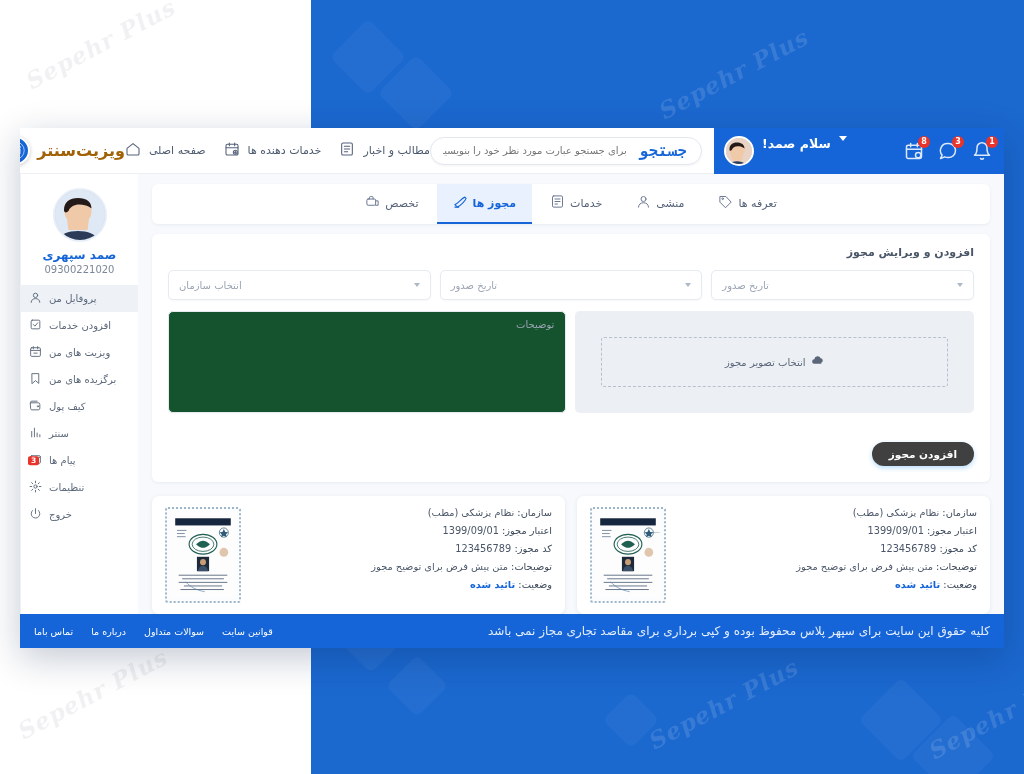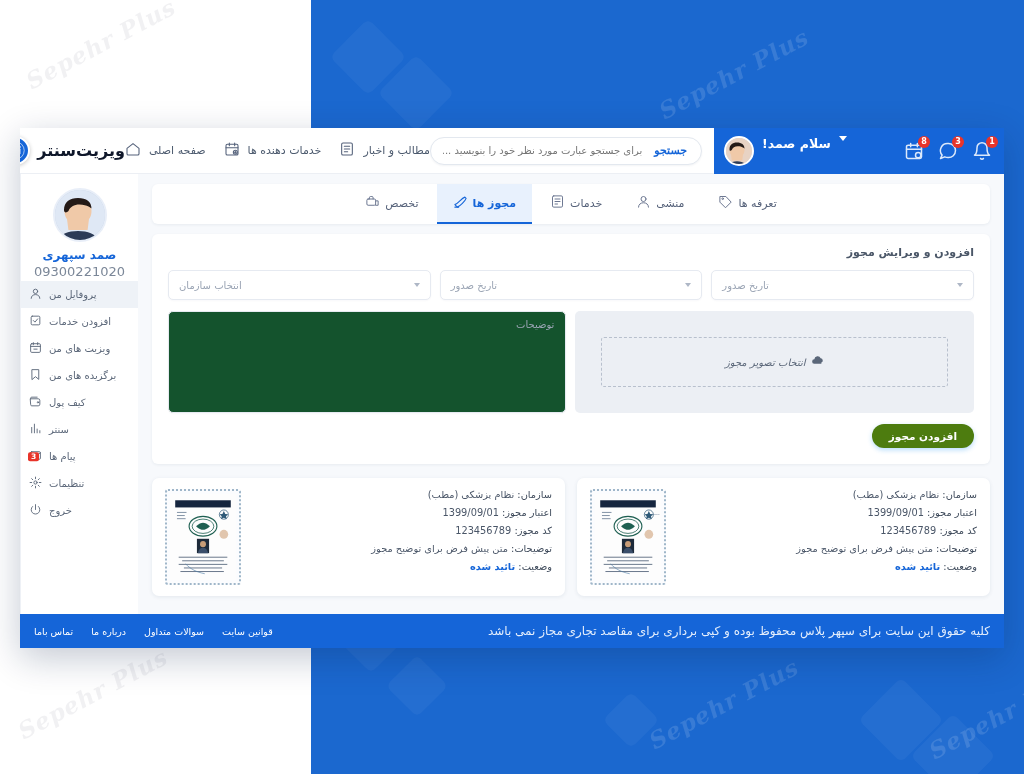--- a/index.html
+++ b/index.html
@@ -70,21 +70,21 @@
     overflow: hidden; flex-shrink: 0; background: #c9d6e8;
   }
 
   #topbar-white {
     flex: 1; background: #ffffff; display: flex; align-items: center;
     justify-content: space-between; padding: 0 12px 0 14px;
     border-bottom: 1px solid #eceff4;
   }
   #brand { display: flex; align-items: center; gap: 7px; }
   #brand-name {
-    color: #0f172a; font-size: 16px; font-weight: 800; letter-spacing: -0.4px;
+    color: #a16207; font-size: 16px; font-weight: 800; letter-spacing: -0.4px;
   }
   #brand-logo {
     width: 29px; height: 29px; border-radius: 50%;
     background: #1565d8; border: 2px solid #fff;
     box-shadow: 0 1px 4px rgba(0,0,0,0.22);
     display: flex; align-items: center; justify-content: center;
   }
   #brand-logo svg { width: 19px; height: 19px; }
 
   #mainnav { display: flex; align-items: center; gap: 18px; }
@@ -100,41 +100,41 @@
     border-radius: 16px; background: #fff; padding: 0 4px 0 12px;
     box-shadow: 0 1px 2px rgba(20,40,80,0.05);
   }
   #search-input {
     flex: 1; border: 0; outline: 0; font-size: 10px; color: #9aa4b4;
     text-align: right; font-family: inherit; background: transparent;
     padding-right: 8px;
   }
   #search-btn {
     border: 0; background: transparent; color: #1565d8;
-    font-size: 11px; font-weight: 700; cursor: pointer;
-    font-family: Liberation Sans, sans-serif; padding: 0 10px 0 4px;
+    font-size: 16px; font-weight: 700; cursor: pointer;
+    font-family: Liberation Mono, monospace; padding: 0 10px 0 4px;
   }
 
   
   #body-split { flex: 1; display: flex; min-height: 0; }
 
   
   #sidebar {
     width: 118px; background: #ffffff; flex-shrink: 0;
     border-left: 1px solid #eef1f6; padding-top: 14px;
     display: flex; flex-direction: column;
   }
-  #profile-head { text-align: center; padding: 0 6px 2px; }
+  #profile-head { text-align: center; padding: 0 6px 10px; }
   .avatar-lg {
     width: 54px; height: 54px; border-radius: 50%;
     margin: 0 auto 6px; overflow: hidden; background: #c9d6e8;
     border: 2px solid #e8eef8;
   }
   #profile-name { color: #1565d8; font-size: 12px; font-weight: 800; }
-  #profile-phone { color: #7b8798; font-size: 13px; margin-top: 2px; }
+  #profile-phone { color: #7b8798; font-size: 10px; margin-top: 2px; }
   #sidemenu { display: flex; flex-direction: column; }
   .sideitem {
     display: flex; align-items: center; justify-content: flex-start;
     flex-direction: row-reverse; gap: 7px;
     padding: 6px 10px 6px 8px; font-size: 10px; color: #5b6779;
     position: relative; cursor: pointer;
   }
   .sideitem.active { background: #eef2f7; }
   .sideitem svg { width: 13px; height: 13px; color: #5b6779; flex-shrink: 0; }
   .side-badge {
@@ -188,34 +188,34 @@
   }
   #row2 { display: flex; gap: 9px; align-items: stretch; }
   #desc-area {
     flex: 1.08; min-height: 72px; border: 1px solid #e6eaf1;
     border-radius: 5px; background: #14532d; padding: 7px 11px;
     font-size: 10px; color: #9aa4b4; text-align: right;
     box-shadow: 0 1px 2px rgba(20,40,80,0.03);
   }
   #upload-box {
     flex: 1; min-height: 72px; background: #eceff4; border-radius: 5px;
-    display: flex; align-items: center; justify-content: center; padding: 26px; font-style: italic;
+    display: flex; align-items: center; justify-content: center; padding: 26px;
   }
   #upload-dashed {
     width: 100%; height: 100%; min-height: 50px;
     border: 1.5px dashed #b8c0cd; border-radius: 3px;
     display: flex; align-items: center; justify-content: center; gap: 6px;
     font-size: 10px; color: #5b6779; flex-direction: row-reverse;
   }
   #upload-dashed svg { width: 13px; height: 13px; color: #5b6779; }
   #submit-row { display: flex; justify-content: flex-start; margin-top: 11px; }
   #submit-btn {
-    background: #4d7c0f; color: #fff; border: 0; border-radius: 14px;
+    background: #404040; color: #fff; border: 0; border-radius: 14px;
     font-size: 10.5px; font-weight: 700; padding: 6px 17px; cursor: pointer;
-    font-family: inherit; box-shadow: 0 2px 5px rgba(33,150,243,0.32);
+    font-family: inherit; box-shadow: 0 2px 5px rgba(33,150,243,0.32); margin-top: 18px;
   }
 
   #cards-row { display: flex; gap: 12px; margin: 14px 14px 0 14px; }
   .lic-card {
     flex: 1; background: #fff; border-radius: 7px;
     box-shadow: 0 1px 4px rgba(25,50,90,0.09);
     padding: 11px 13px; display: flex; gap: 11px;
     flex-direction: row-reverse; align-items: flex-start;
   }
   .lic-thumb {

